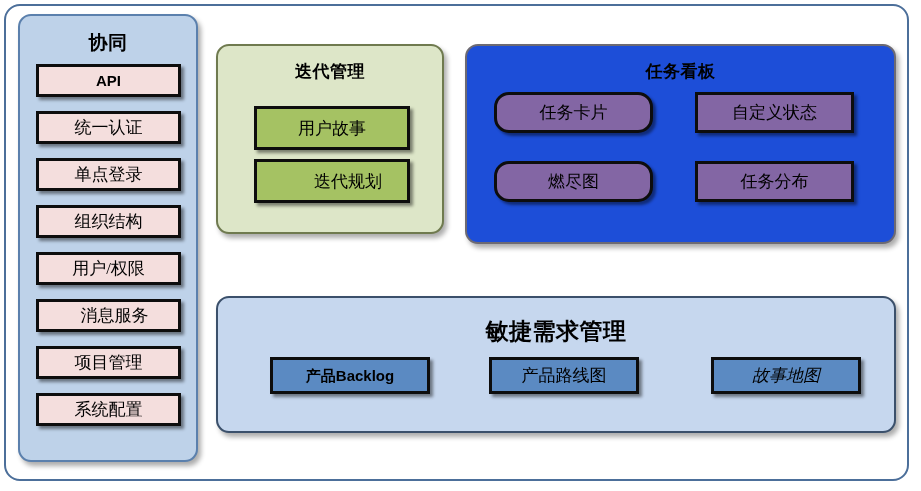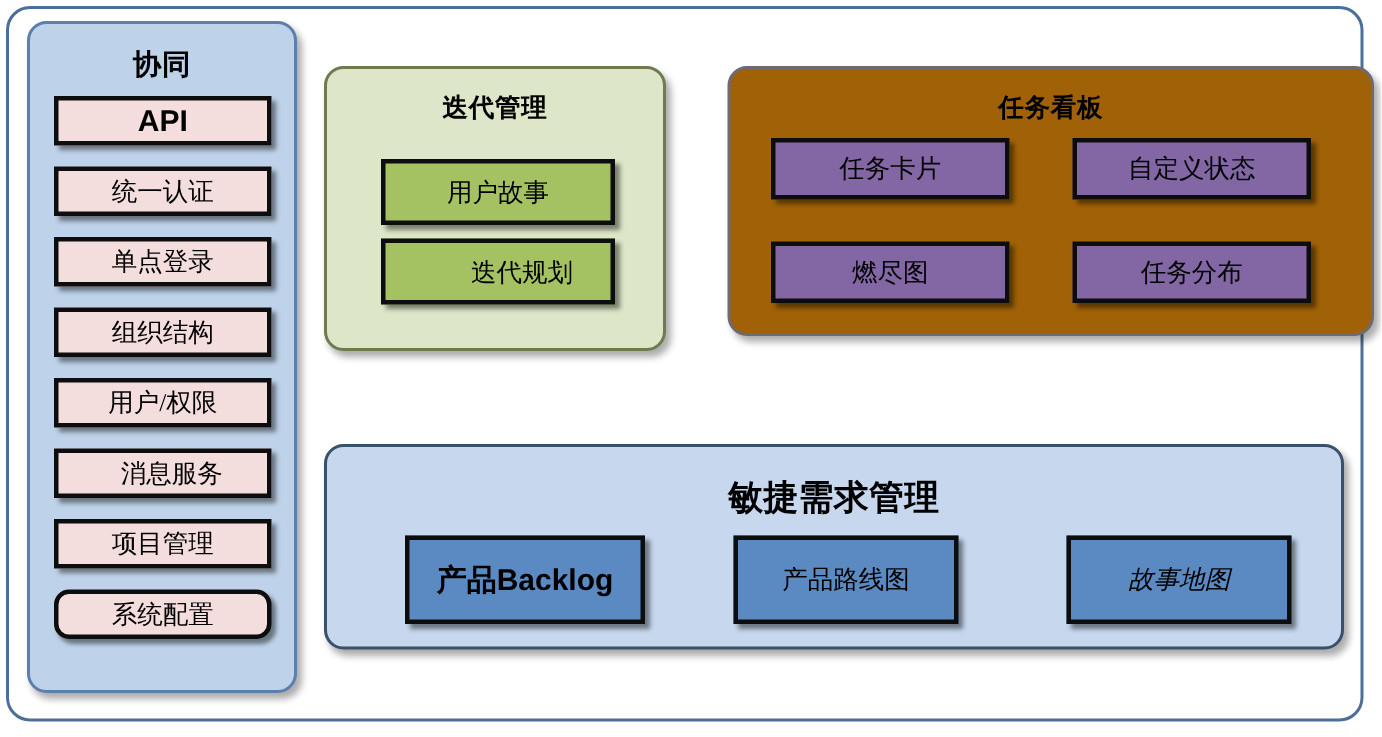--- a/index.html
+++ b/index.html
@@ -74,24 +74,23 @@
   .panel-iteration .panel-title {
     top: 14px;
     font-size: 17px;
   }
 
   
   .panel-taskboard {
     left: 465px;
     top: 44px;
     width: 431px;
-    height: 180px;
-    background: #a16207;
+    height: 200px;
+    background: #1d4ed8;
     border: 2px solid #6d6a72;
-    margin-left: 20px;
   }
   .panel-taskboard .panel-title {
     top: 14px;
     font-size: 17px;
   }
 
   
   .panel-agile {
     left: 216px;
     top: 296px;
@@ -116,21 +115,21 @@
     box-shadow: 3px 3px 3px rgba(0,0,0,0.45);
     font-family: "Liberation Serif", serif;
     font-size: 17px;
     color: #000000;
     line-height: 1;
     text-align: center;
   }
   .box.sans-bold {
     font-family: "Liberation Sans", sans-serif;
     font-weight: bold;
-    font-size: 20px;
+    font-size: 15px;
   }
 
   .box-pink   { background: #f4dedd; }
   .box-green  { background: #a5c263; }
   .box-purple { background: #8366a4; }
   .box-blue   { background: #5b8ac2; }
 
   
   .side-item {
     left: 16px;
@@ -143,29 +142,29 @@
     left: 36px;
     width: 156px;
     height: 44px;
   }
 
   
   .tb-item {
     width: 159px;
     height: 41px;
   }
-  .tb-col-a { left: 27px; }
+  .tb-col-a { left: 27px; border-radius: 15px; }
   .tb-col-b { left: 228px; }
   .tb-row-1 { top: 46px; }
   .tb-row-2 { top: 115px; }
 
   
   .ag-item {
     top: 59px;
-    height: 59px;
+    height: 37px;
   }
 </style>
 </head>
 <body>
 
 <div id="canvas">
 
   <div class="outer-frame"></div>
 
   <div class="panel panel-collab">
@@ -185,21 +184,21 @@
     </div>
     <div class="box box-pink side-item" style="top:236px;">
       <span>用户/权限</span>
     </div>
     <div class="box box-pink side-item" style="top:283px;padding-left:12px;">
       <span>消息服务</span>
     </div>
     <div class="box box-pink side-item" style="top:330px;">
       <span>项目管理</span>
     </div>
-    <div class="box box-pink side-item" style="top:377px;border-radius:10px;">
+    <div class="box box-pink side-item" style="top:377px;">
       <span>系统配置</span>
     </div>
   </div>
 
   <div class="panel panel-iteration">
     <div class="panel-title">迭代管理</div>
 
     <div class="box box-green iter-item" style="top:48px;margin-top:12px;">
       <span>用户故事</span>
     </div>

